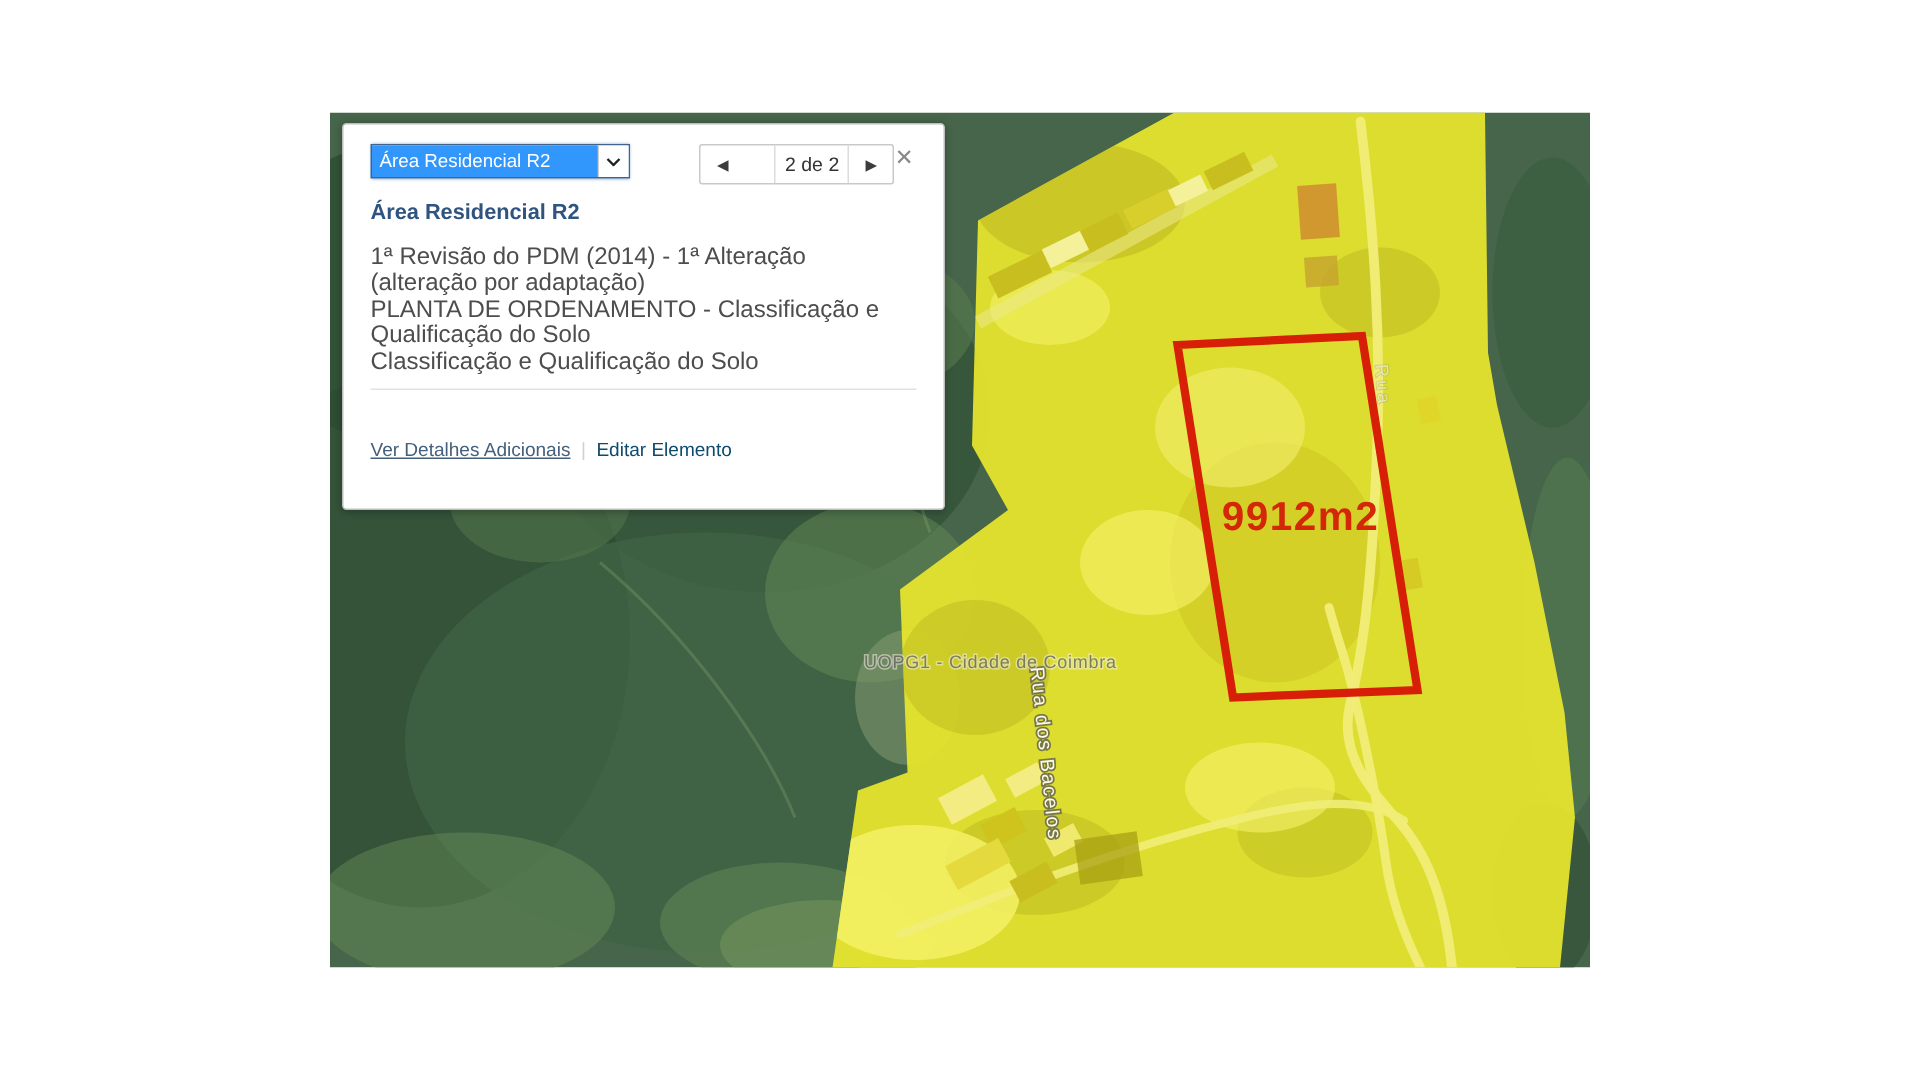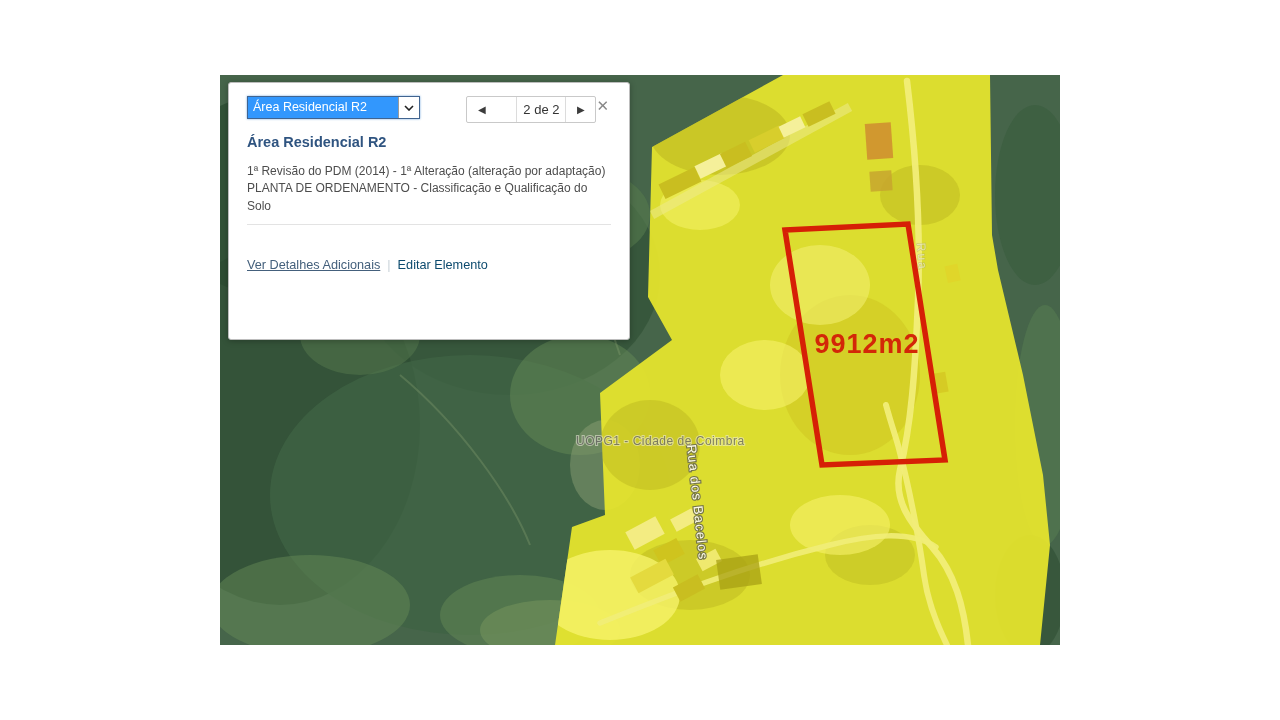--- a/index.html
+++ b/index.html
@@ -31,21 +31,21 @@
   .select-btn { width:20px; display:flex; align-items:center; justify-content:center; border-left:1px solid #9a9a9a; background:#fff; }
   .pager {
     margin-left:46px; height:27px; box-sizing:border-box; display:flex; align-items:stretch;
     border:1px solid #c9c9c9; border-radius:2px; background:#fff;
   }
   .pager-btn { width:29px; display:flex; align-items:center; justify-content:center; font-size:10px; color:#3c3c3c; cursor:pointer; }
   .pager-label { width:48px; display:flex; align-items:center; justify-content:center; font-size:13px; color:#333; border-left:1px solid #dcdcdc; border-right:1px solid #dcdcdc;margin-left:20px; }
   .close-btn { margin-left:auto; font-size:15px; color:#888; cursor:pointer; line-height:1; padding:2px 2px 0 0; }
 
   .popup-title { color:#2f5480; font-size:14.5px; font-weight:bold; margin:11px 0 0; }
-  .popup-desc { margin-top:13px; font-size:12px; color:#4d4d4d; line-height:17.4px; }
+  .popup-desc { margin-top:13px; font-size:16px; color:#4d4d4d; line-height:17.4px; }
   .popup-divider { border:none; border-top:1px solid #e3e3e3; margin:9px 0; }
   .popup-links { font-size:12.7px; display:flex; align-items:center; gap:7px;margin-top:33px; }
   .link-primary { color:#44607c; text-decoration:underline; cursor:pointer; }
   .link-sep { color:#c9d2d9; }
   .link-disabled { color:#0c4a6e; cursor:default; }
 </style>
 </head>
 <body>
 
 <div class="stage">
@@ -151,20 +151,21 @@
         <div class="pager-btn">▶</div>
       </div>
       <div class="close-btn">✕</div>
     </div>
 
     <div class="popup-title">Área Residencial R2</div>
 
     <div class="popup-desc">
       <div>1ª Revisão do PDM (2014) - 1ª Alteração (alteração por adaptação)</div>
       <div>PLANTA DE ORDENAMENTO - Classificação e Qualificação do Solo</div>
+      <div>Classificação e Qualificação do Solo</div>
     </div>
 
     <hr class="popup-divider">
 
     <div class="popup-links">
       <span class="link-primary">Ver Detalhes Adicionais</span>
       <span class="link-sep">|</span>
       <span class="link-disabled">Editar Elemento</span>
     </div>
   </div>

